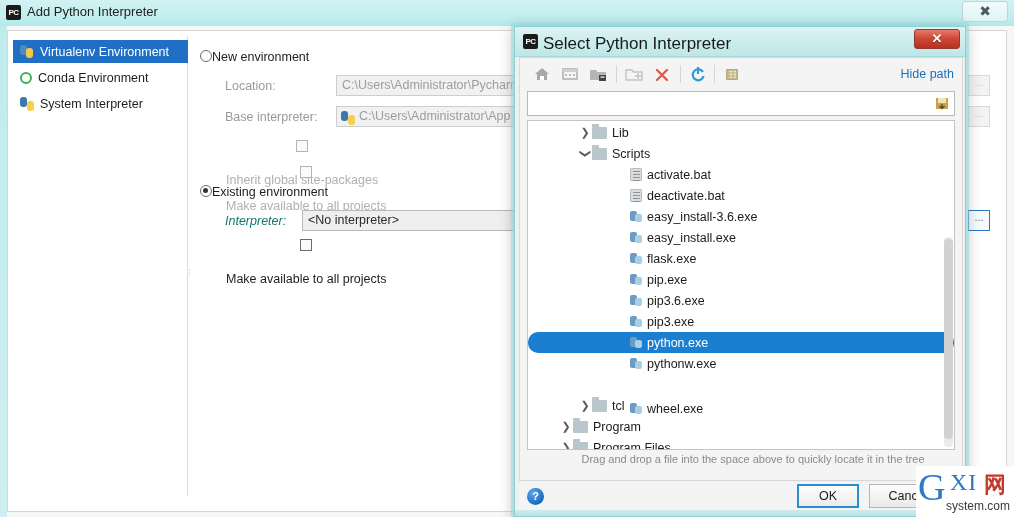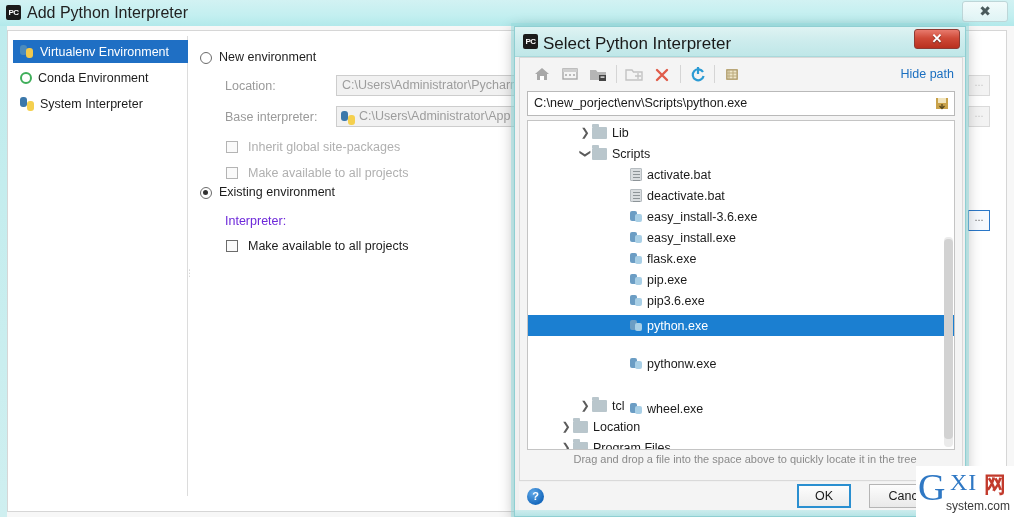--- a/index.html
+++ b/index.html
@@ -30,21 +30,21 @@
   .win-back {
     position: absolute; left: 0; top: 0; width: 1014px; height: 517px;
     background: #f6f6f6;
   }
   .win-back-title {
     position: absolute; left: 0; top: 0; width: 1014px; height: 26px;
     background: linear-gradient(180deg,#d2f2f3 0%, #c3eff0 60%, #b2e9eb 100%);
   }
   .win-back-title .t-label {
     position: absolute; left: 27px; top: 4px;
-    font-size: 16px; color: #222; white-space: nowrap;
+    font-size: 13px; color: #222; white-space: nowrap;
   }
   .pc-icon {
     position: absolute; width: 15px; height: 15px;
     background: #1b1b1b; border-radius: 2px;
     color: #fff; font-size: 8px; font-weight: bold;
     line-height: 15px; text-align: center; letter-spacing: -.5px;
   }
   .win-close-x {
     position: absolute; right: 6px; top: 1px; width: 46px; height: 21px;
     border: 1px solid #bdd6d8; border-radius: 3px;
@@ -89,46 +89,46 @@
   .ico-venv::before { background:#4b8bbd; left:0; top:0; }
   .ico-venv::after  { background:#f2c94c; left:6px; top:3px; }
   .ico-conda {
     border: 2px solid #3fae5a; border-radius: 50%;
     width: 12px; height: 12px; margin-top: 1px;
   }
 
   
   .form-area { position: absolute; left: 186px; top: 6px; width: 806px; height: 460px; }
 
-  .radio-row { position: absolute; display: flex; align-items: flex-end; gap: 7px; }
+  .radio-row { position: absolute; display: flex; align-items: flex-start; }
   .radio {
     width: 12px; height: 12px; border: 1.4px solid #6b6b6b;
     border-radius: 50%; flex: none; position: relative; background: #fff;
   }
   .radio.on::after {
     content: ''; position: absolute; left: 2.3px; top: 2.3px;
     width: 5px; height: 5px; background: #333; border-radius: 50%;
   }
   .radio-lbl { font-size: 12.5px; color: #1d1d1d; white-space: nowrap; }
 
   .f-label {
     position: absolute; font-size: 12.5px; color: #9a9a9a; white-space: nowrap;
   }
-  .f-label.on { color: #6d28d9; }
+  .f-label.on { color: #0f766e; font-style: italic; }
 
   .f-input {
     position: absolute; height: 21px; background: #f1f1f1;
     border: 1px solid #cdcdcd; font-size: 12.5px; color: #9d9d9d;
     padding: 0 5px; line-height: 19px; white-space: nowrap; overflow: hidden;
   }
   .f-input.active { background: #efefef; border-color: #b9b9b9; color: #222; }
   .f-input.iconed { padding-left: 22px; }
   .f-input .inico { position: absolute; left: 4px; top: 4px; }
 
-  .cbox-row { position: absolute; display: flex; align-items: center; gap: 10px; }
+  .cbox-row { position: absolute; display: flex; align-items: center; gap: 21px; flex-direction: column; }
   .cbox {
     width: 12px; height: 12px; border: 1.3px solid #b4b4b4;
     background: #fafafa; flex: none;
   }
   .cbox.on { border-color: #6b6b6b; }
   .cbox-lbl { font-size: 12.5px; color: #b0b0b0; white-space: nowrap; }
   .cbox-lbl.on { color: #1d1d1d; }
 
   
   .ghost-btn {
@@ -248,21 +248,21 @@
   .tree-sb {
     position: absolute; right: 1px; width: 9px; background: #ebebeb;
     border-radius: 4px;
   }
   .tree-sb-thumb {
     position: absolute; right: 1px; width: 9px; background: #d2d2d2;
     border-radius: 4px;
   }
 
   .hint {
-    position: absolute; left: 4px; top: 395px; width: 442px;
+    position: absolute; left: 12px; top: 395px; width: 442px;
     text-align: center; font-size: 11px; color: #8a8a8a; white-space: nowrap;
   }
 
   
   .dlg-foot {
     position: absolute; left: 4px; top: 455px; width: 444px; height: 32px;
     background: #f4f4f4;
   }
   .help-btn {
     position: absolute; left: 8px; top: 6px; width: 17px; height: 17px;
@@ -375,20 +375,21 @@
             <span class="cbox"></span>
             <span class="cbox-lbl">Make available to all projects</span>
           </div>
 
           <div class="radio-row" style="left:6px;top:148px;">
             <span class="radio on"></span>
             <span class="radio-lbl">Existing environment</span>
           </div>
 
           <div class="f-label on" style="left:31px;top:177px;">Interpreter:</div>
+          <div class="f-input active" style="left:108px;top:173px;width:242px;color:#2b2b2b;">&lt;No interpreter&gt;</div>
 
           <div class="cbox-row" style="left:32px;top:202px;">
             <span class="cbox on"></span>
             <span class="cbox-lbl on">Make available to all projects</span>
           </div>
 
           <div class="ghost-btn" style="left:774px;top:38px;width:22px;height:21px;">...</div>
           <div class="ghost-drop" style="left:746px;top:69px;width:20px;height:21px;">⌄</div>
           <div class="ghost-btn" style="left:774px;top:69px;width:22px;height:21px;">...</div>
           <div class="ghost-drop" style="left:746px;top:173px;width:20px;height:21px;color:#8a8a8a;">⌄</div>
@@ -458,21 +459,20 @@
               <rect x="6" y="6" width="12" height="11" fill="#cdbb8a"></rect>
               <rect x="7" y="7" width="10" height="9" fill="#efe6c8"></rect>
               <path d="M7 7h10v9H7Z" fill="none" stroke="#a5936a"></path>
               <path d="M9 7v9M13 7v9M7 10h10M7 13h10" stroke="#bbaa7c" stroke-width="1"></path>
             </svg>
         </div>
         <div class="hide-path">Hide path</div>
       </div>
 
       <div class="path-wrap">
-        <div class="path-txt">C:\new_porject\env\Scripts\python.exe</div>
         <div class="path-btn">
           <svg width="18" height="18" viewBox="0 0 18 18">
               <rect x="3" y="3" width="12" height="11" fill="#c9a24a"></rect>
               <rect x="5" y="3" width="8" height="5" fill="#f1e4bc"></rect>
               <path d="M9 9v4 M6.5 11 L9 13.5 L11.5 11" stroke="#5a4a1e" stroke-width="1.3" fill="none"></path>
             </svg>
         </div>
       </div>
 
       <div class="tree-wrap">
@@ -530,21 +530,21 @@
               <span class="chev"></span>
               <span class="fileico exe"></span>
               <span class="tnode-lbl">pip3.6.exe</span>
             </div>
             <div class="tnode" style="top: 190px;">
               <span style="display: inline-block; flex: 0 0 auto; width: 88px;"></span>
               <span class="chev"></span>
               <span class="fileico exe"></span>
               <span class="tnode-lbl">pip3.exe</span>
             </div>
-            <div class="tnode sel" style="top: 194px;">
+            <div class="tnode sel" style="top: 211px; border-radius: 10px;">
               <span style="display: inline-block; flex: 0 0 auto; width: 88px;"></span>
               <span class="chev"></span>
               <span class="fileico exe"></span>
               <span class="tnode-lbl">python.exe</span>
             </div>
             <div class="tnode" style="top: 232px;">
               <span style="display: inline-block; flex: 0 0 auto; width: 88px;"></span>
               <span class="chev"></span>
               <span class="fileico exe"></span>
               <span class="tnode-lbl">pythonw.exe</span>
@@ -558,39 +558,39 @@
             <div class="tnode" style="top: 274px;">
               <span style="display: inline-block; flex: 0 0 auto; width: 50px;"></span>
               <span class="chev">❯</span>
               <span class="folder"></span>
               <span class="tnode-lbl">tcl</span>
             </div>
             <div class="tnode" style="top: 295px;">
               <span style="display: inline-block; flex: 0 0 auto; width: 31px;"></span>
               <span class="chev">❯</span>
               <span class="folder"></span>
-              <span class="tnode-lbl">Location</span>
+              <span class="tnode-lbl">Program</span>
             </div>
             <div class="tnode" style="top: 316px;">
               <span style="display: inline-block; flex: 0 0 auto; width: 31px;"></span>
               <span class="chev">❯</span>
               <span class="folder"></span>
               <span class="tnode-lbl">Program Files</span>
             </div>
           </div>
         <div class="tree-sb" style="top:116px;height:210px;"></div>
         <div class="tree-sb-thumb" style="top:118px;height:200px;"></div>
       </div>
 
       <div class="hint">Drag and drop a file into the space above to quickly locate it in the tree</div>
     </div>
 
     <div class="dlg-foot">
       <div class="help-btn">?</div>
-      <div class="btn default" style="left:278px;width:54px;">OK</div>
+      <div class="btn default" style="left:278px;width:62px;">OK</div>
       <div class="btn" style="left:350px;width:78px;">Cancel</div>
     </div>
 
     <div class="dlg-bottomstrip"></div>
   </div>
 
   <div class="wm">
     <div class="wm-g">G</div>
     <div class="wm-xi">XI</div>
     <div class="wm-cn">网</div>

